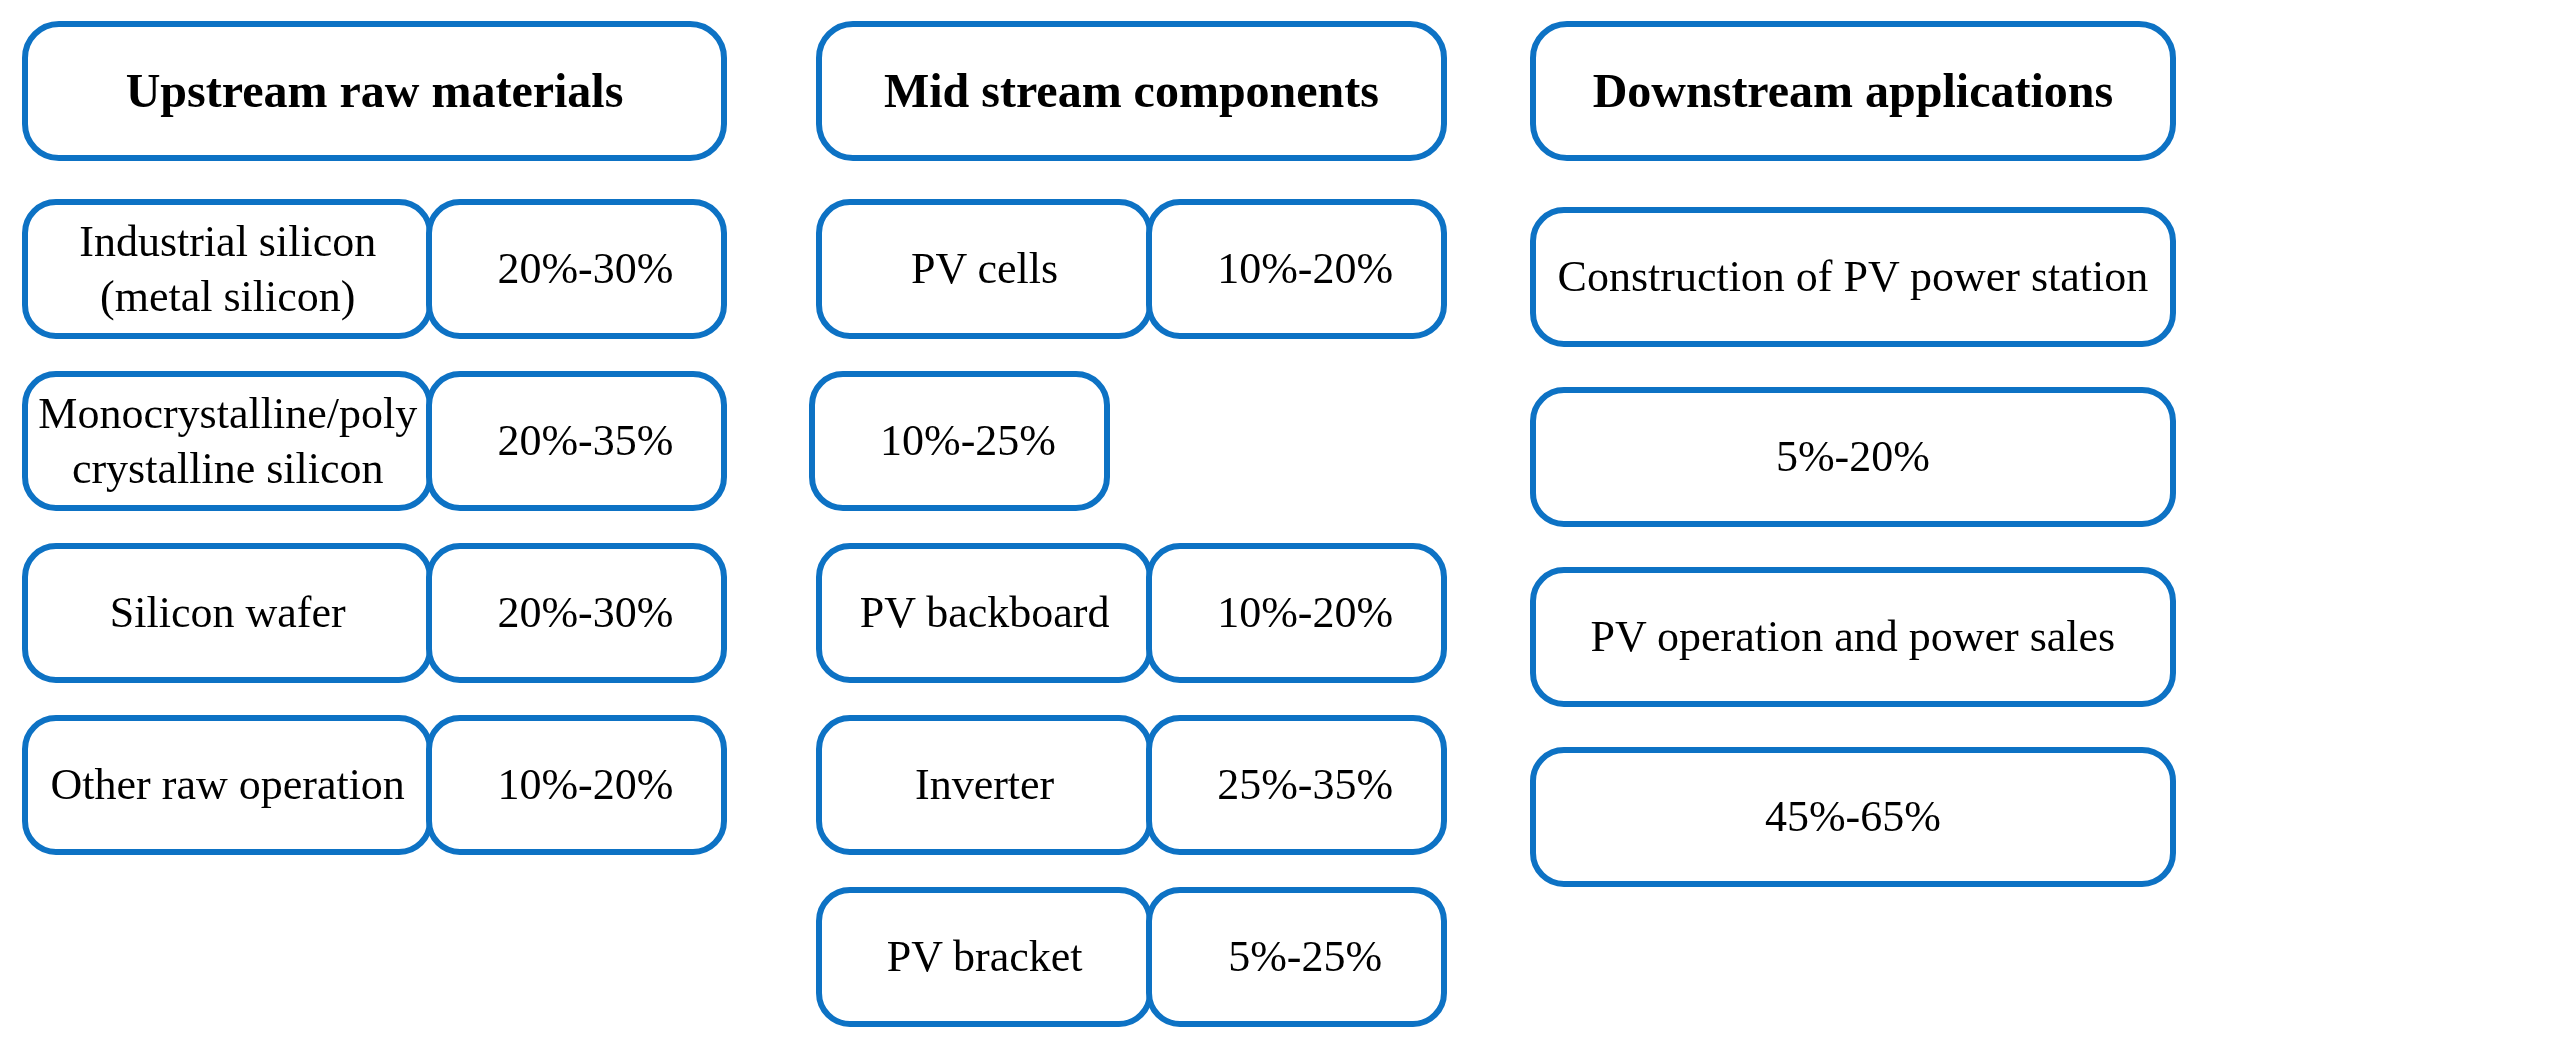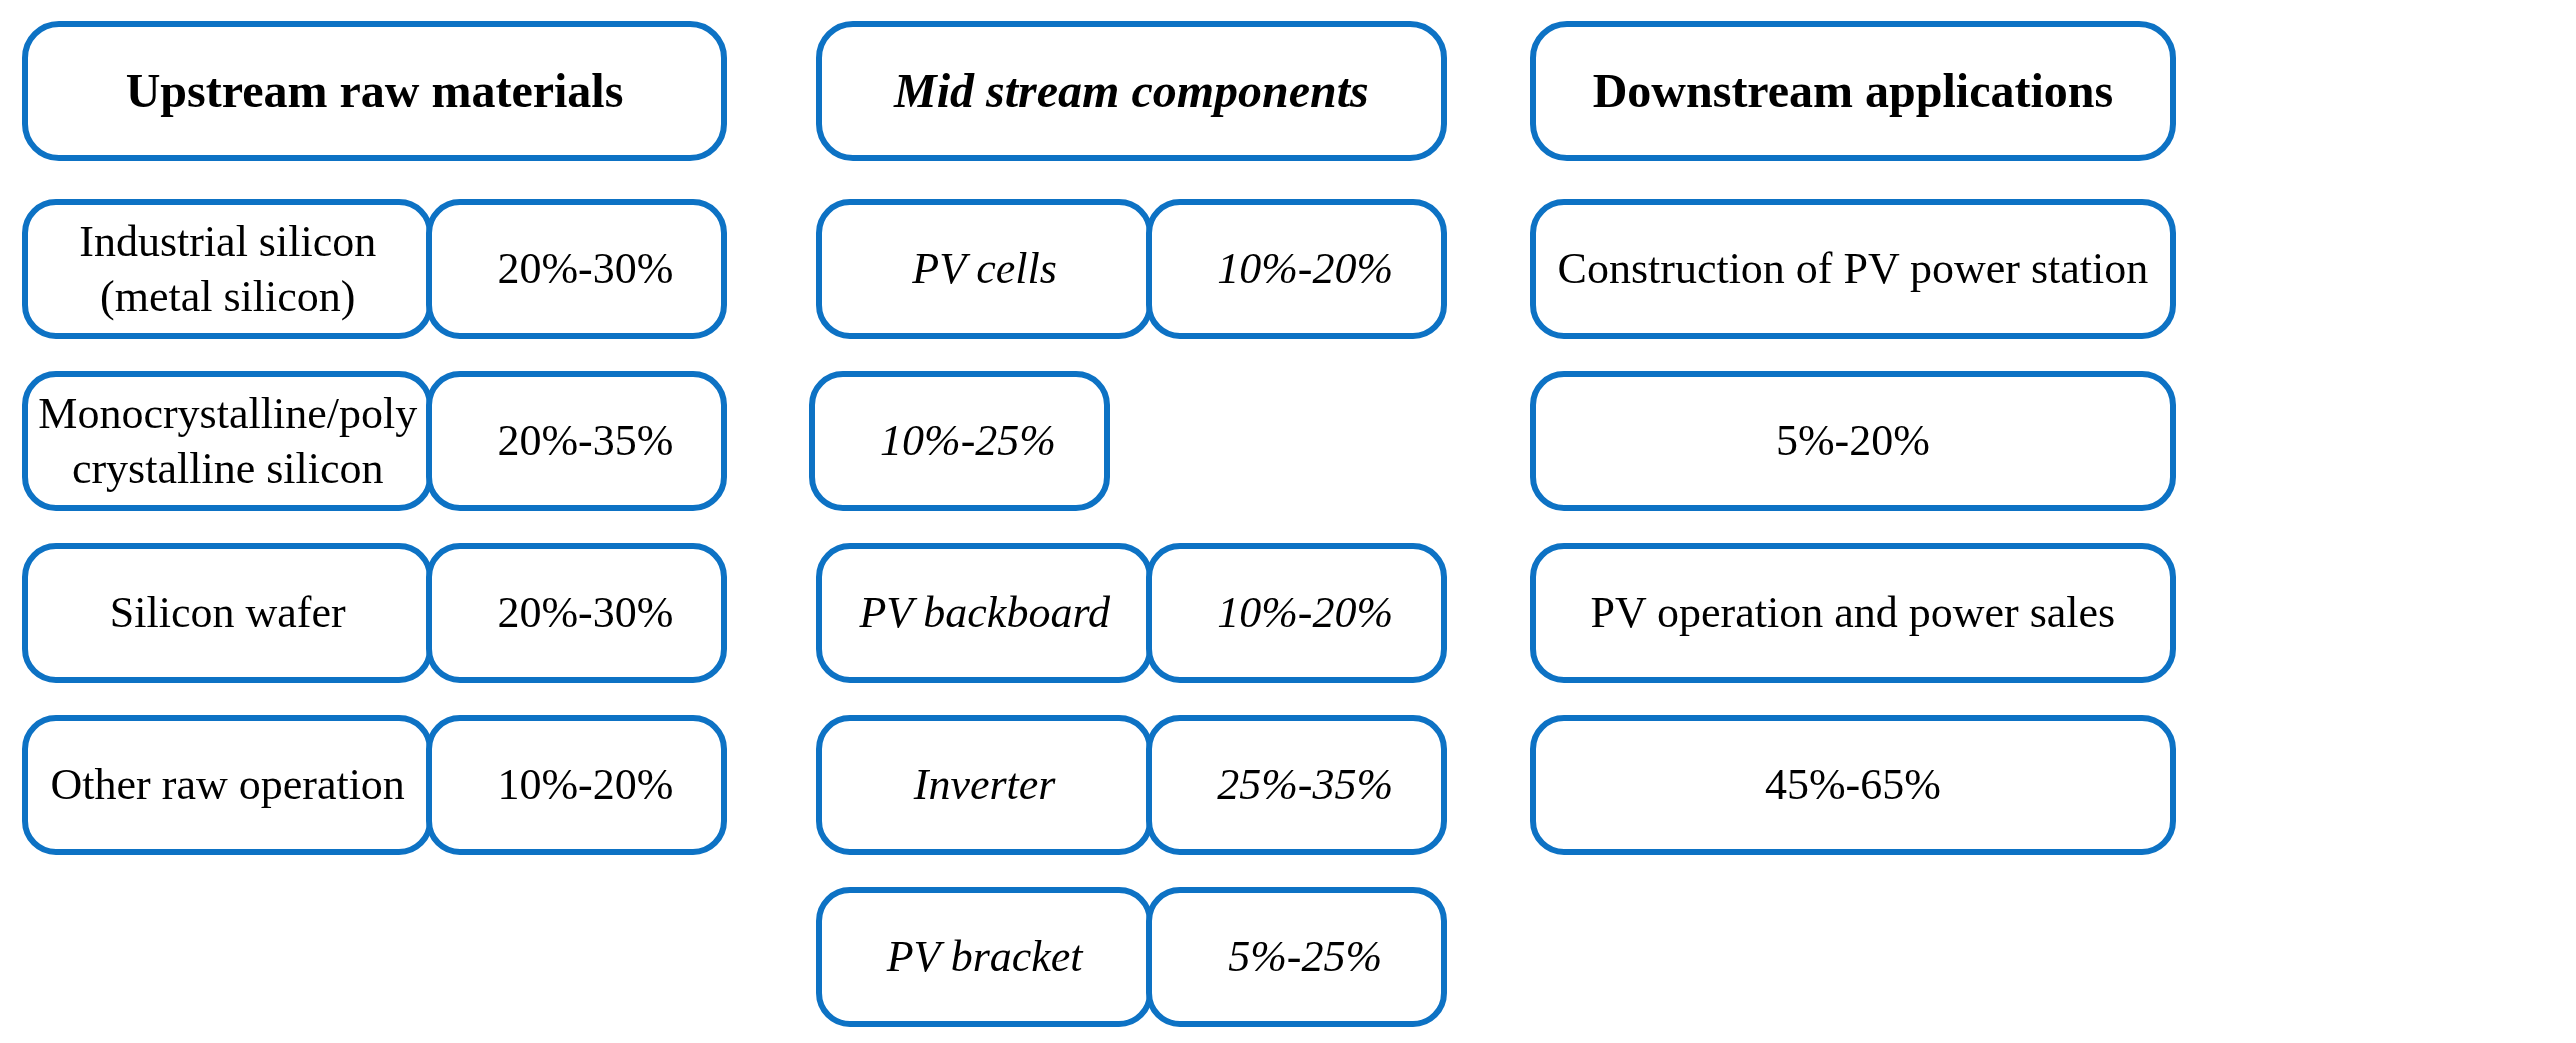--- a/index.html
+++ b/index.html
@@ -24,22 +24,22 @@
     display:flex;
     align-items:flex-start;
     padding-top:20.7px;
     box-sizing:border-box;
   }
   .col{
     display:flex;
     flex-direction:column;
   }
   .col-upstream{ width:786px; margin-left:22px; }
-  .col-midstream{ width:778px; margin-left:89px;font-style:italic; }
-  .col-downstream{ width:797px; margin-left:83px; }
+  .col-midstream{ width:778px; margin-left:89px; }
+  .col-downstream{ width:797px; margin-left:83px;gap:8px; }
 
   .box{
     box-sizing:border-box;
     background:var(--bg);
     border:6.6px solid var(--border);
     border-radius:34px;
     height:140px;
     display:flex;
     align-items:center;
     justify-content:center;

